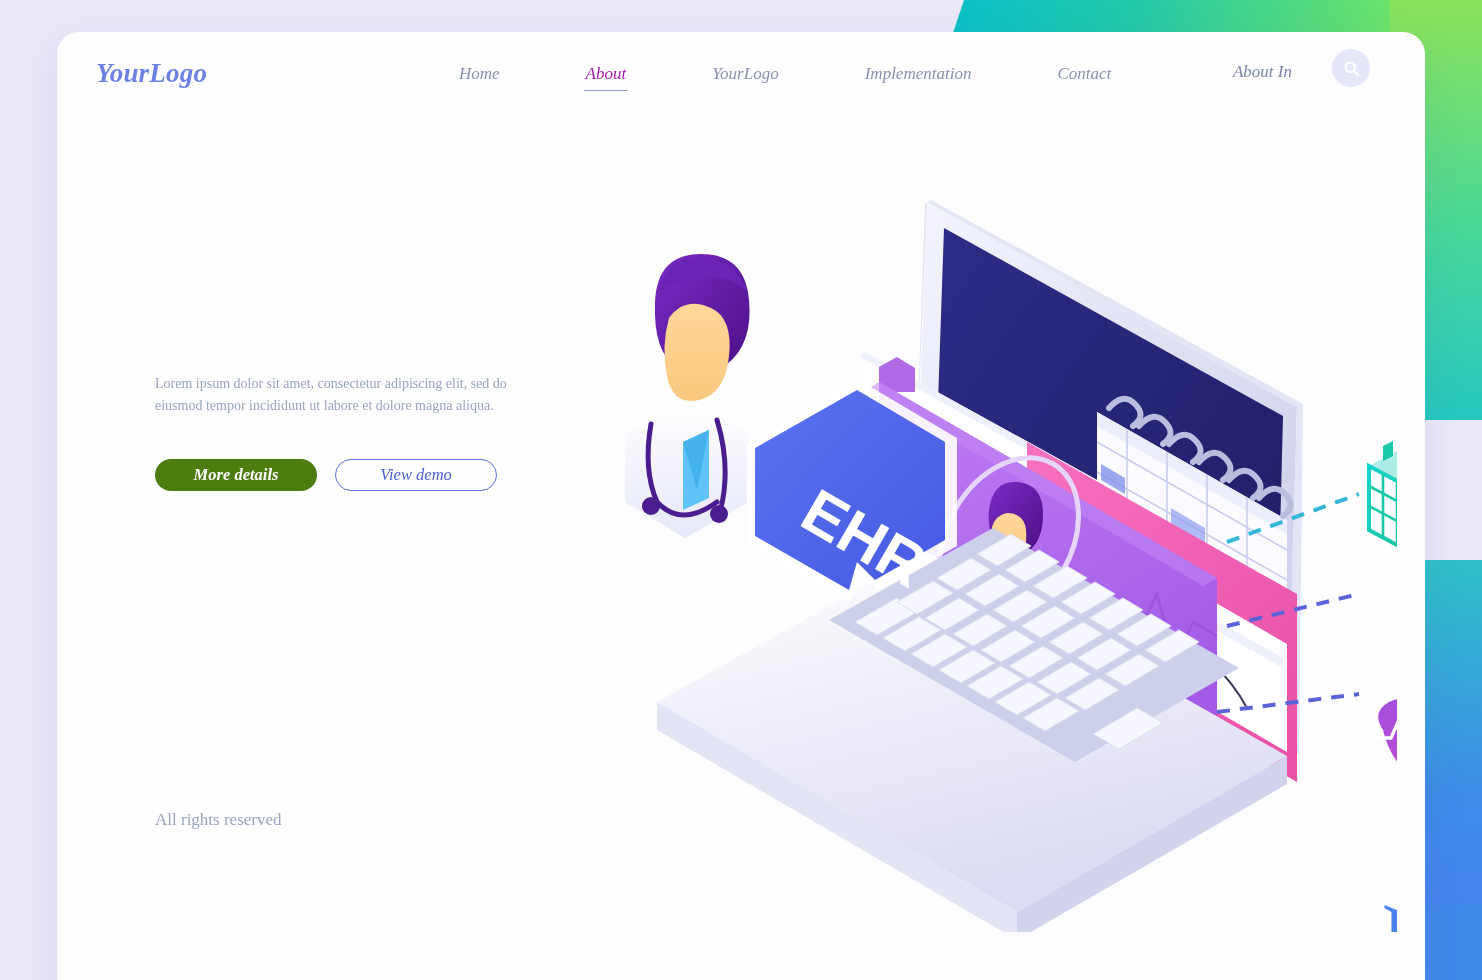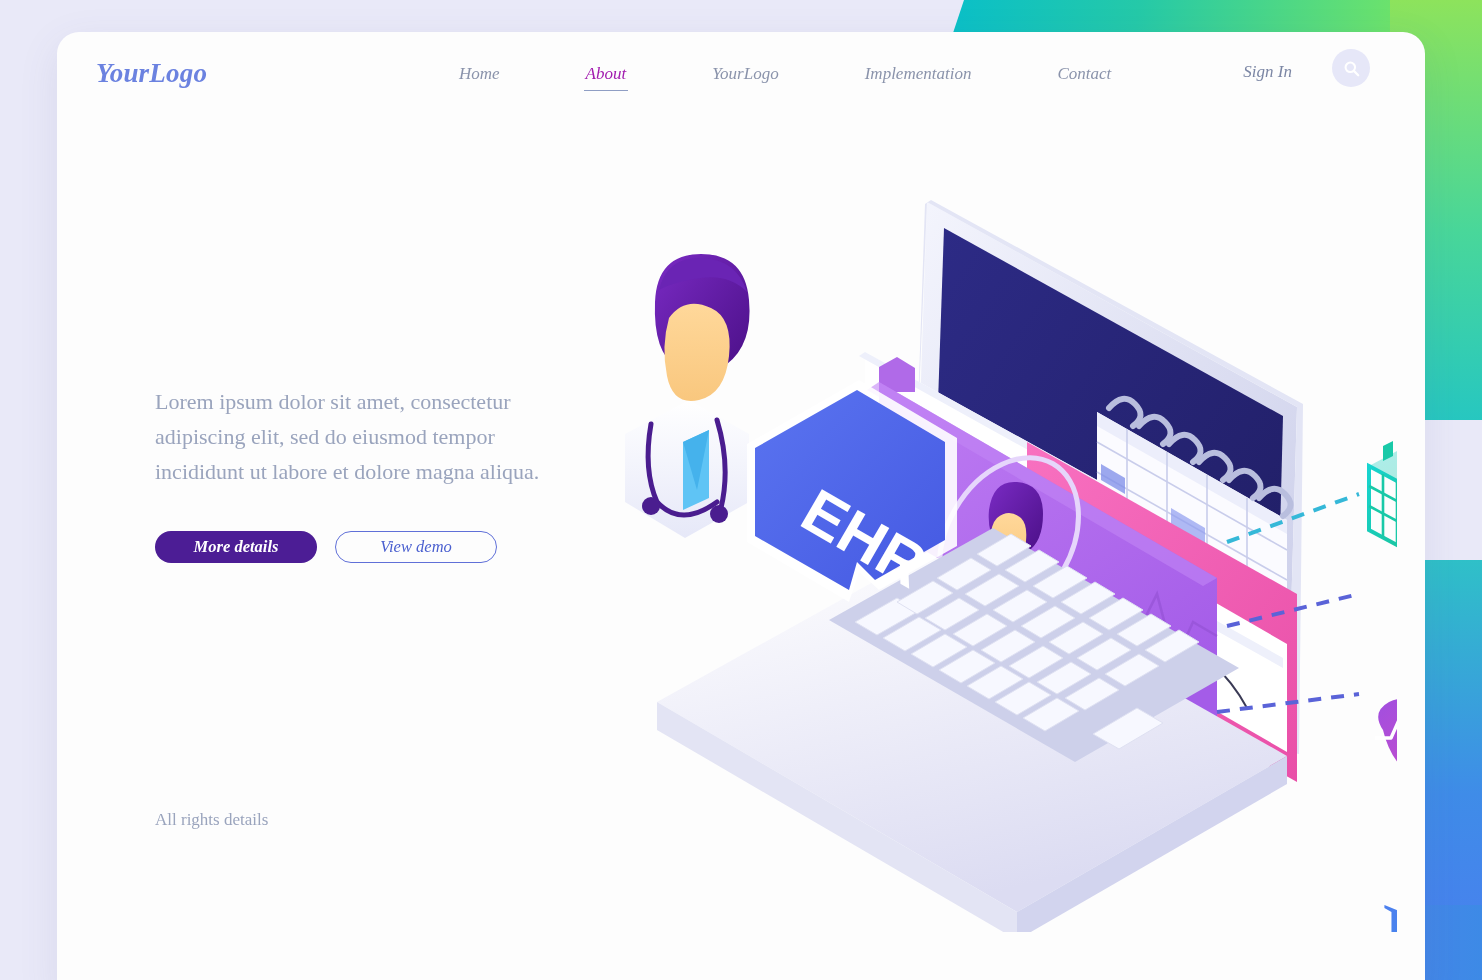--- a/index.html
+++ b/index.html
@@ -72,26 +72,26 @@
     background:#e6e7f8; display:flex; align-items:center; justify-content:center;
     cursor:pointer;
   }
 
   
   #hero { position:absolute; left:98px; top:305px; width:520px; z-index:4; }
   #hero-title {
     font-size:73px; color:#253f8a; line-height:1; letter-spacing:-.5px;
   }
   #hero-sub {
-    margin-top:48px; font-size:22px; line-height:1.58;
+    margin-top:36px; font-size:14px; line-height:1.58;
     color:#9aa4bd; max-width:390px;
   }
   #cta-row { margin-top:42px; display:flex; gap:18px; align-items:center; }
   #btn-primary {
-    background:#4c1d95; color:#fff; border:none; border-radius:22px;
+    background:#4d7c0f; color:#fff; border:none; border-radius:22px;
     padding:0 30px; height:32px; font-size:16.5px; font-style:italic;
     font-weight:bold; font-family:"Liberation Serif",serif; cursor:pointer;
     min-width:162px;
   }
   #btn-secondary {
     background:transparent; color:#4a5fcf; border:1.6px solid #6070d8;
     border-radius:22px; padding:0 30px; height:32px; font-size:16.5px;
     font-style:italic; font-family:"Liberation Serif",serif; cursor:pointer;
     min-width:162px;
   }
@@ -123,39 +123,39 @@
     <div id="logo">YourLogo</div>
 
     <nav id="nav">
       <div class="nav-item">Home</div>
       <div class="nav-item active">About</div>
       <div class="nav-item">YourLogo</div>
       <div class="nav-item">Implementation</div>
       <div class="nav-item">Contact</div>
     </nav>
 
-    <div id="sign-in">Sign In</div>
+    <div id="sign-in">About In</div>
 
     <div id="search-btn">
       <svg width="19" height="19" viewBox="0 0 24 24">
         <circle cx="10.5" cy="10.5" r="6" fill="none" stroke="#ffffff" stroke-width="2.6"></circle>
         <line x1="15" y1="15" x2="20.5" y2="20.5" stroke="#ffffff" stroke-width="2.8" stroke-linecap="round"></line>
       </svg>
     </div>
   </div>
 
   <div id="hero">
     <p id="hero-sub">Lorem ipsum dolor sit amet, consectetur adipiscing elit, sed do eiusmod tempor incididunt ut labore et dolore magna aliqua.</p>
     <div id="cta-row">
       <button id="btn-primary">More details</button>
       <button id="btn-secondary">View demo</button>
     </div>
   </div>
 
-  <div id="footer-note">All rights details</div>
+  <div id="footer-note">All rights reserved</div>
 
   <div id="illustration">
     <svg viewBox="0 0 800 790" xmlns="http://www.w3.org/2000/svg">
       <defs>
         <linearGradient id="gScreen" x1="0" y1="0" x2="1" y2="1">
           <stop offset="0" stop-color="#2d2b86"></stop>
             <stop offset="1" stop-color="#1f1d62"></stop>
         </linearGradient>
         <linearGradient id="gFolder" x1="0" y1="0" x2="1" y2="1">
           <stop offset="0" stop-color="#b77cf0"></stop>

